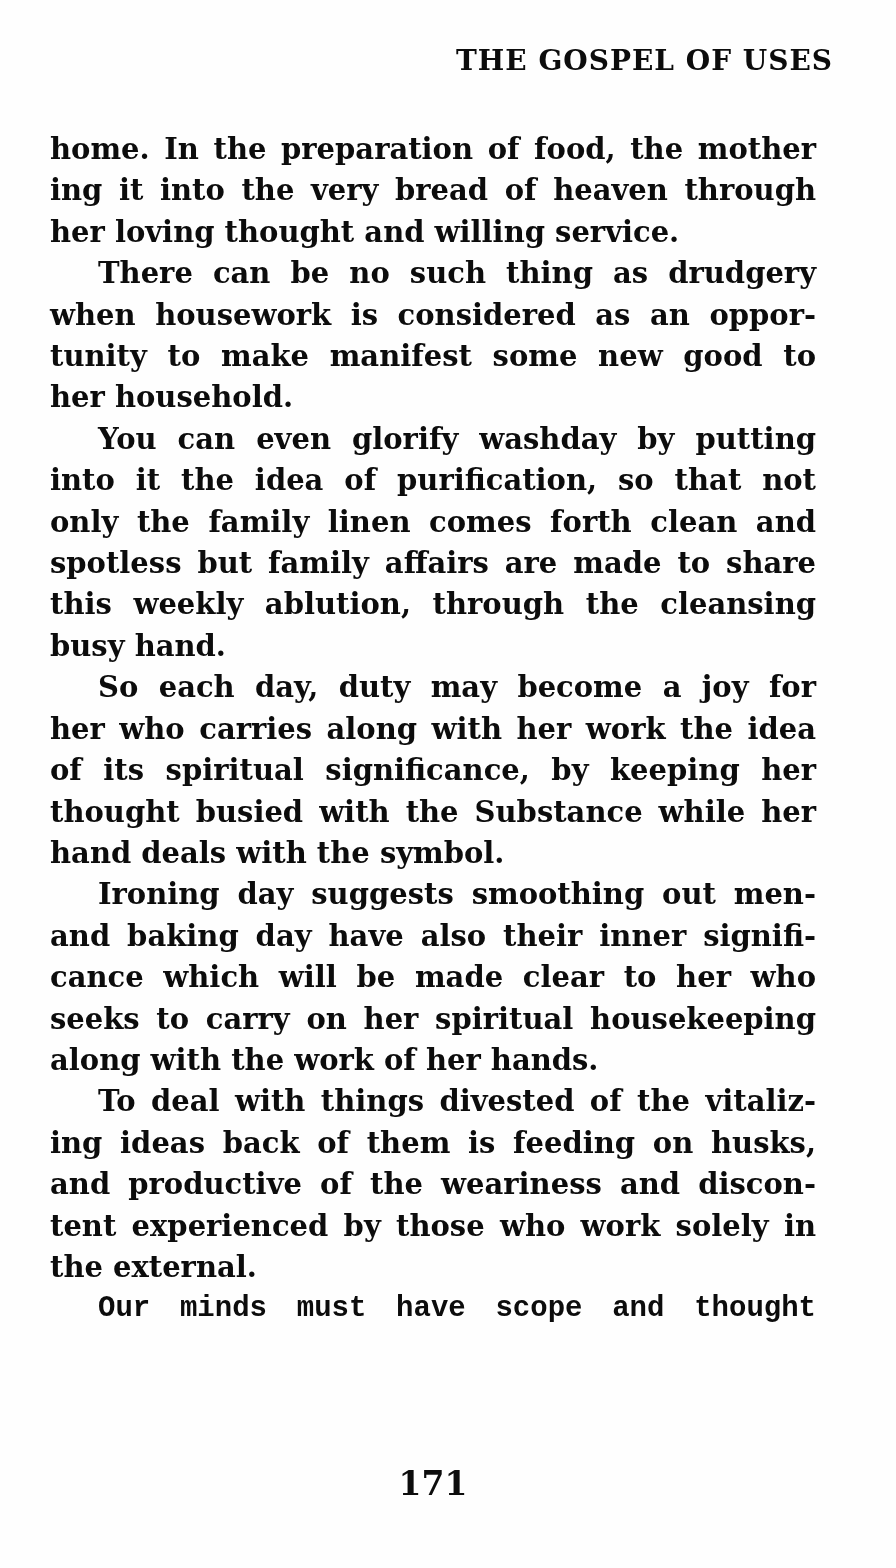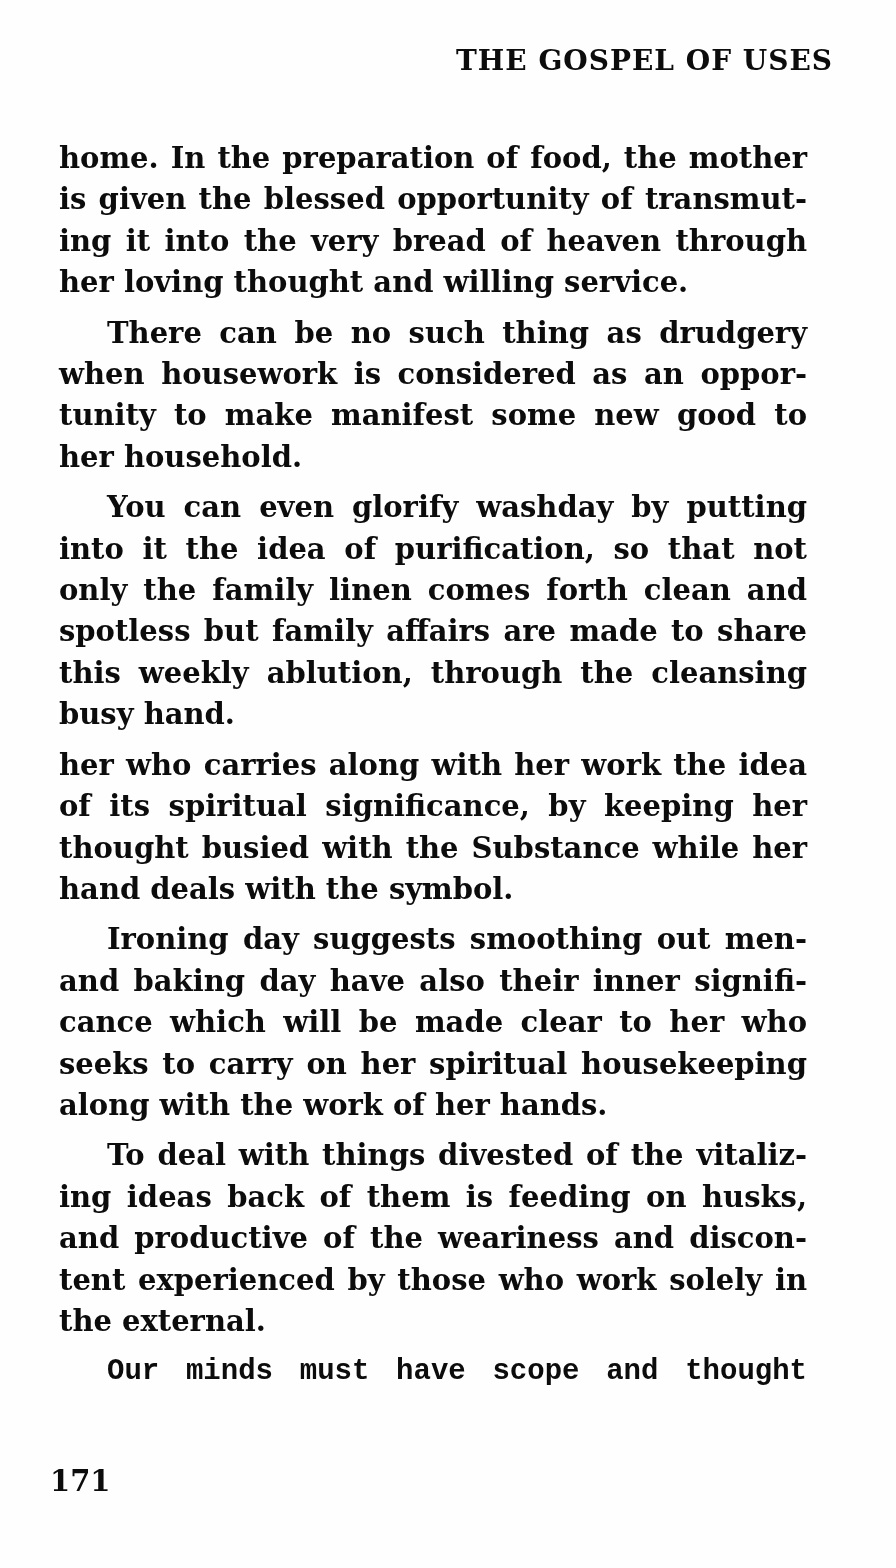--- a/index.html
+++ b/index.html
@@ -27,67 +27,68 @@
   .body-text {
     position: absolute;
     top: 129px;
     left: 50px;
     width: 766px;
     font-size: 29px;
     font-weight: 700;
     line-height: 41.4px;
     color: var(--ink);
   }
-  .para { margin: 9px; padding: 0; }
+  .para { margin: 0; padding: 0; }
   .line {
     display: block;
     text-align: justify;
     text-align-last: justify;
     white-space: normal;
   }
   .line.last { text-align-last: left; }
   .line.justify-last { text-align-last: justify; font-family: Liberation Mono, monospace; }
   .line.indent { text-indent: 48px; }
   .folio {
     position: absolute;
     top: 1464px;
     left: 50px;
     width: 766px;
-    font-size: 29px;
+    text-align: center;
+    font-size: 33px;
     font-weight: 700;
     color: var(--ink);
   }
 </style>
 </head>
 <body>
 
 <div class="running-head">THE GOSPEL OF USES</div>
 
 <div class="body-text" id="body-text">
     <div class="para">
       <div class="line">home. In the preparation of food, the mother</div>
-      <div class="line">is given the blessed opportunity of transmut-</div>
       <div class="line">ing it into the very bread of heaven through</div>
       <div class="line last">her loving thought and willing service.</div>
     </div>
     <div class="para">
       <div class="line indent">There can be no such thing as drudgery</div>
       <div class="line">when housework is considered as an oppor-</div>
       <div class="line">tunity to make manifest some new good to</div>
       <div class="line last">her household.</div>
     </div>
     <div class="para">
       <div class="line indent">You can even glorify washday by putting</div>
       <div class="line">into it the idea of purification, so that not</div>
       <div class="line">only the family linen comes forth clean and</div>
       <div class="line">spotless but family affairs are made to share</div>
       <div class="line">this weekly ablution, through the cleansing</div>
       <div class="line last">busy hand.</div>
     </div>
     <div class="para">
+      <div class="line indent">So each day, duty may become a joy for</div>
       <div class="line">her who carries along with her work the idea</div>
       <div class="line">of its spiritual significance, by keeping her</div>
       <div class="line">thought busied with the Substance while her</div>
       <div class="line last">hand deals with the symbol.</div>
     </div>
     <div class="para">
       <div class="line indent">Ironing day suggests smoothing out men-</div>
       <div class="line">and baking day have also their inner signifi-</div>
       <div class="line">cance which will be made clear to her who</div>
       <div class="line">seeks to carry on her spiritual housekeeping</div>

